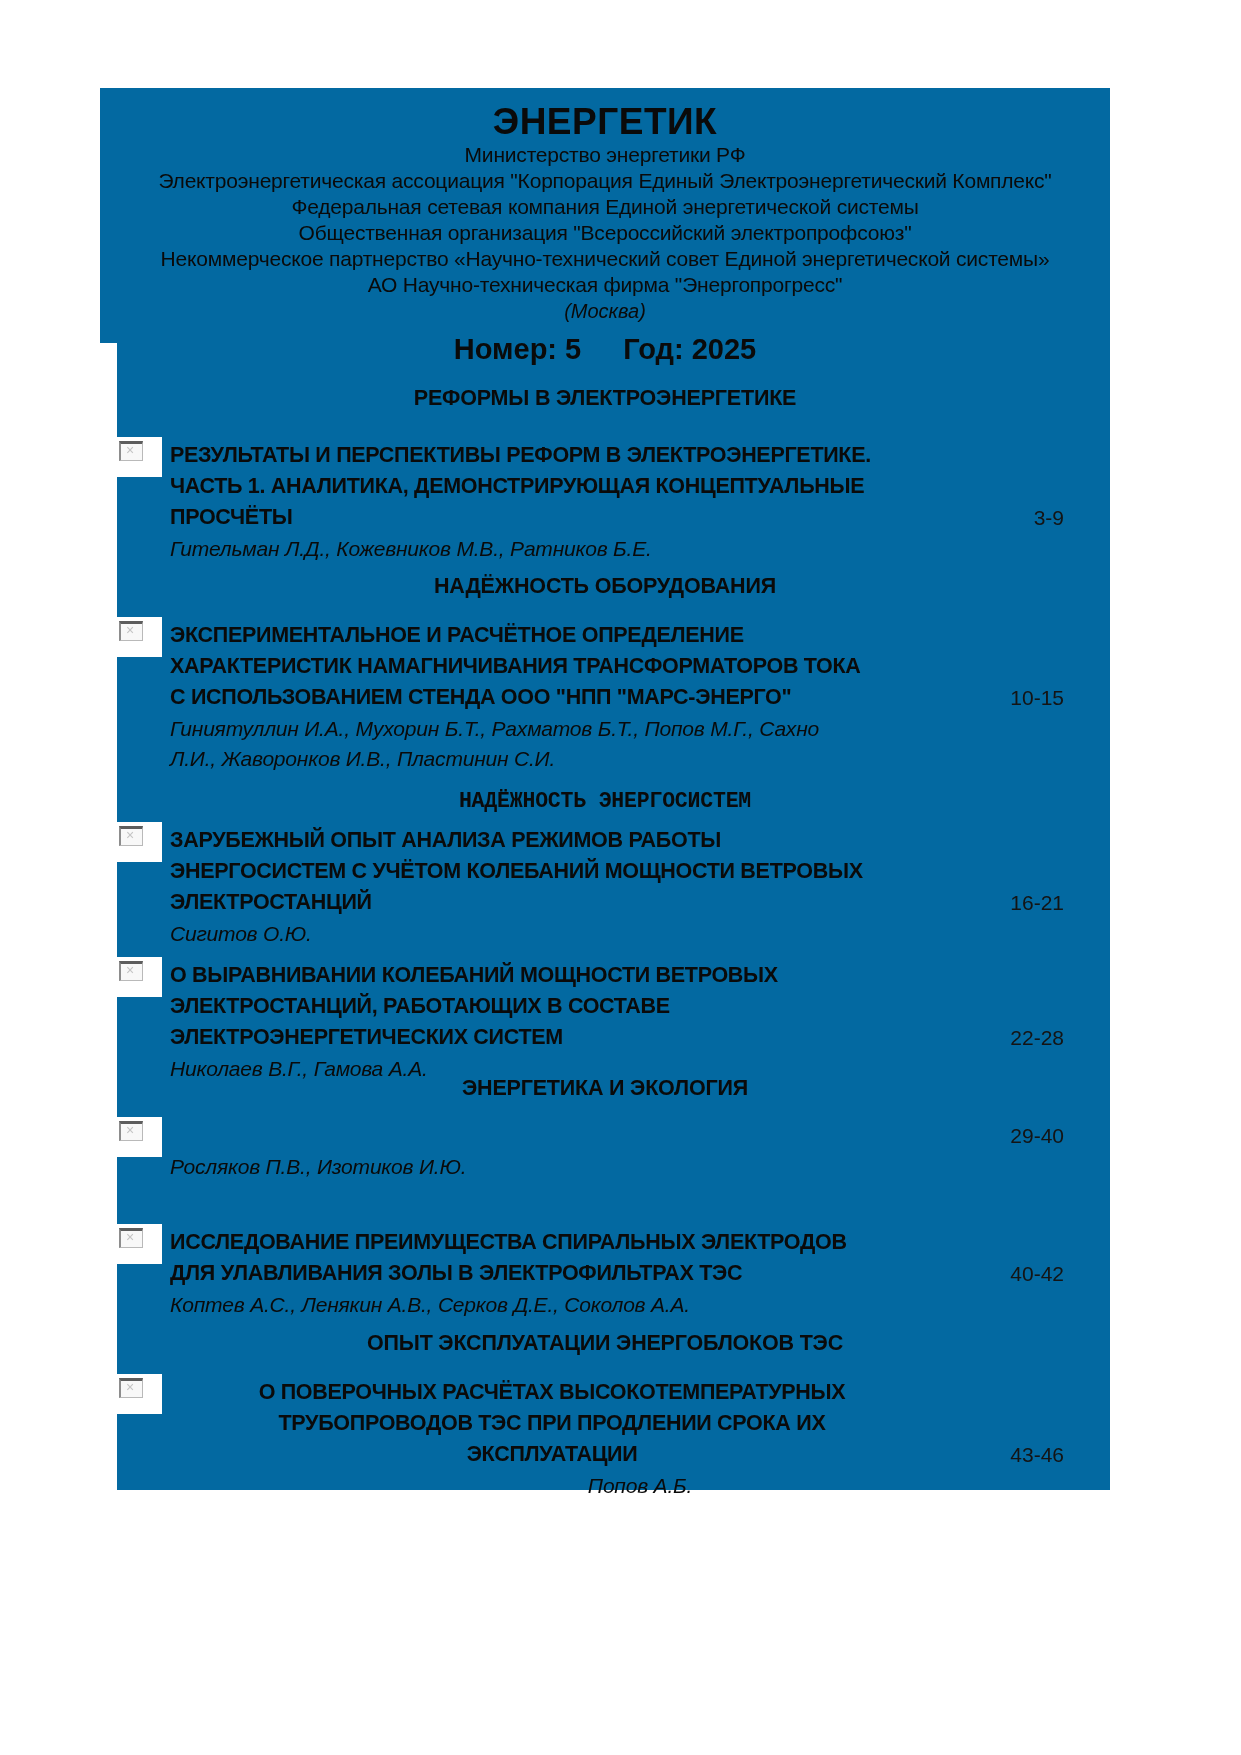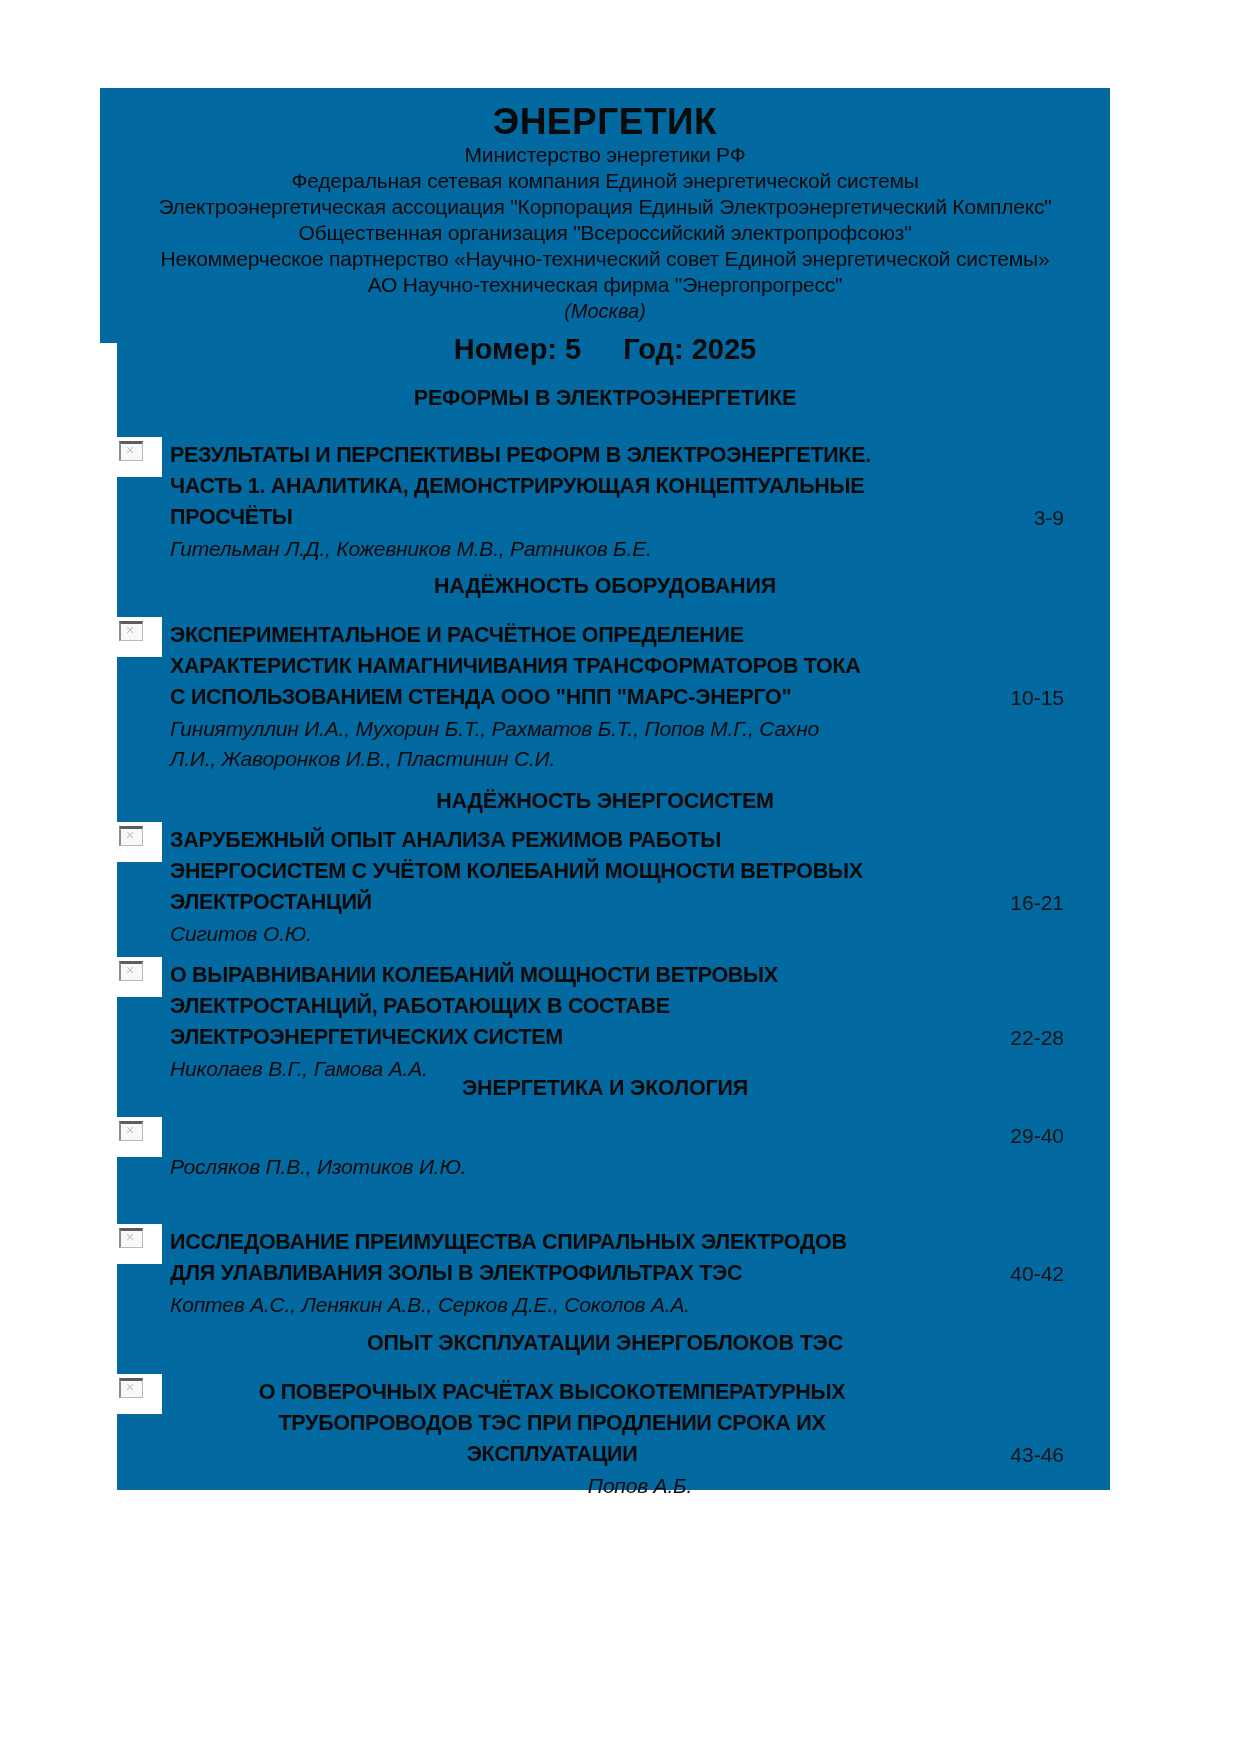--- a/index.html
+++ b/index.html
@@ -57,22 +57,22 @@
 </style>
 </head>
 <body>
 
 <div class="sheet">
   <div class="left-strip"></div>
 
   <div class="hdr">
     <div class="journal-title">ЭНЕРГЕТИК</div>
     <div class="org-line">Министерство энергетики РФ</div>
+    <div class="org-line">Электроэнергетическая ассоциация "Корпорация Единый Электроэнергетический Комплекс"</div>
     <div class="org-line">Федеральная сетевая компания Единой энергетической системы</div>
-    <div class="org-line">Электроэнергетическая ассоциация "Корпорация Единый Электроэнергетический Комплекс"</div>
     <div class="org-line">Общественная организация "Всероссийский электропрофсоюз"</div>
     <div class="org-line">Некоммерческое партнерство «Научно-технический совет Единой энергетической системы»</div>
     <div class="org-line">АО Научно-техническая фирма "Энергопрогресс"</div>
     <div class="city-line">(Москва)</div>
     <div class="issue-line"><span>Номер: 5</span><span class="gap"></span><span>Год: 2025</span></div>
   </div>
 
   <div id="toc">
       <div class="section-heading" style="top: 297px;">РЕФОРМЫ В ЭЛЕКТРОЭНЕРГЕТИКЕ</div>
       <div class="entry" style="top: 352px;">
@@ -98,21 +98,21 @@
           <div class="trow">
             <div class="etitle">ЭКСПЕРИМЕНТАЛЬНОЕ И РАСЧЁТНОЕ ОПРЕДЕЛЕНИЕ
 ХАРАКТЕРИСТИК НАМАГНИЧИВАНИЯ ТРАНСФОРМАТОРОВ ТОКА
 С ИСПОЛЬЗОВАНИЕМ СТЕНДА ООО "НПП "МАРС-ЭНЕРГО"</div>
             <div class="epages">10-15</div>
           </div>
           <div class="eauthors">Гиниятуллин И.А., Мухорин Б.Т., Рахматов Б.Т., Попов М.Г., Сахно
 Л.И., Жаворонков И.В., Пластинин С.И.</div>
         </div>
       </div>
-      <div class="section-heading" style="top: 700px;">НАДЁЖНОСТЬ ЭНЕРГОСИСТЕМ</div>
+      <div class="section-heading" style="top: 700px; font-family: Liberation Mono, monospace;">НАДЁЖНОСТЬ ЭНЕРГОСИСТЕМ</div>
       <div class="entry" style="top: 737px;">
         <div class="chk">
           <div class="iic"></div>
         </div>
         <div class="emain">
           <div class="trow">
             <div class="etitle">ЗАРУБЕЖНЫЙ ОПЫТ АНАЛИЗА РЕЖИМОВ РАБОТЫ
 ЭНЕРГОСИСТЕМ С УЧЁТОМ КОЛЕБАНИЙ МОЩНОСТИ ВЕТРОВЫХ
 ЭЛЕКТРОСТАНЦИЙ</div>
             <div class="epages">16-21</div>

